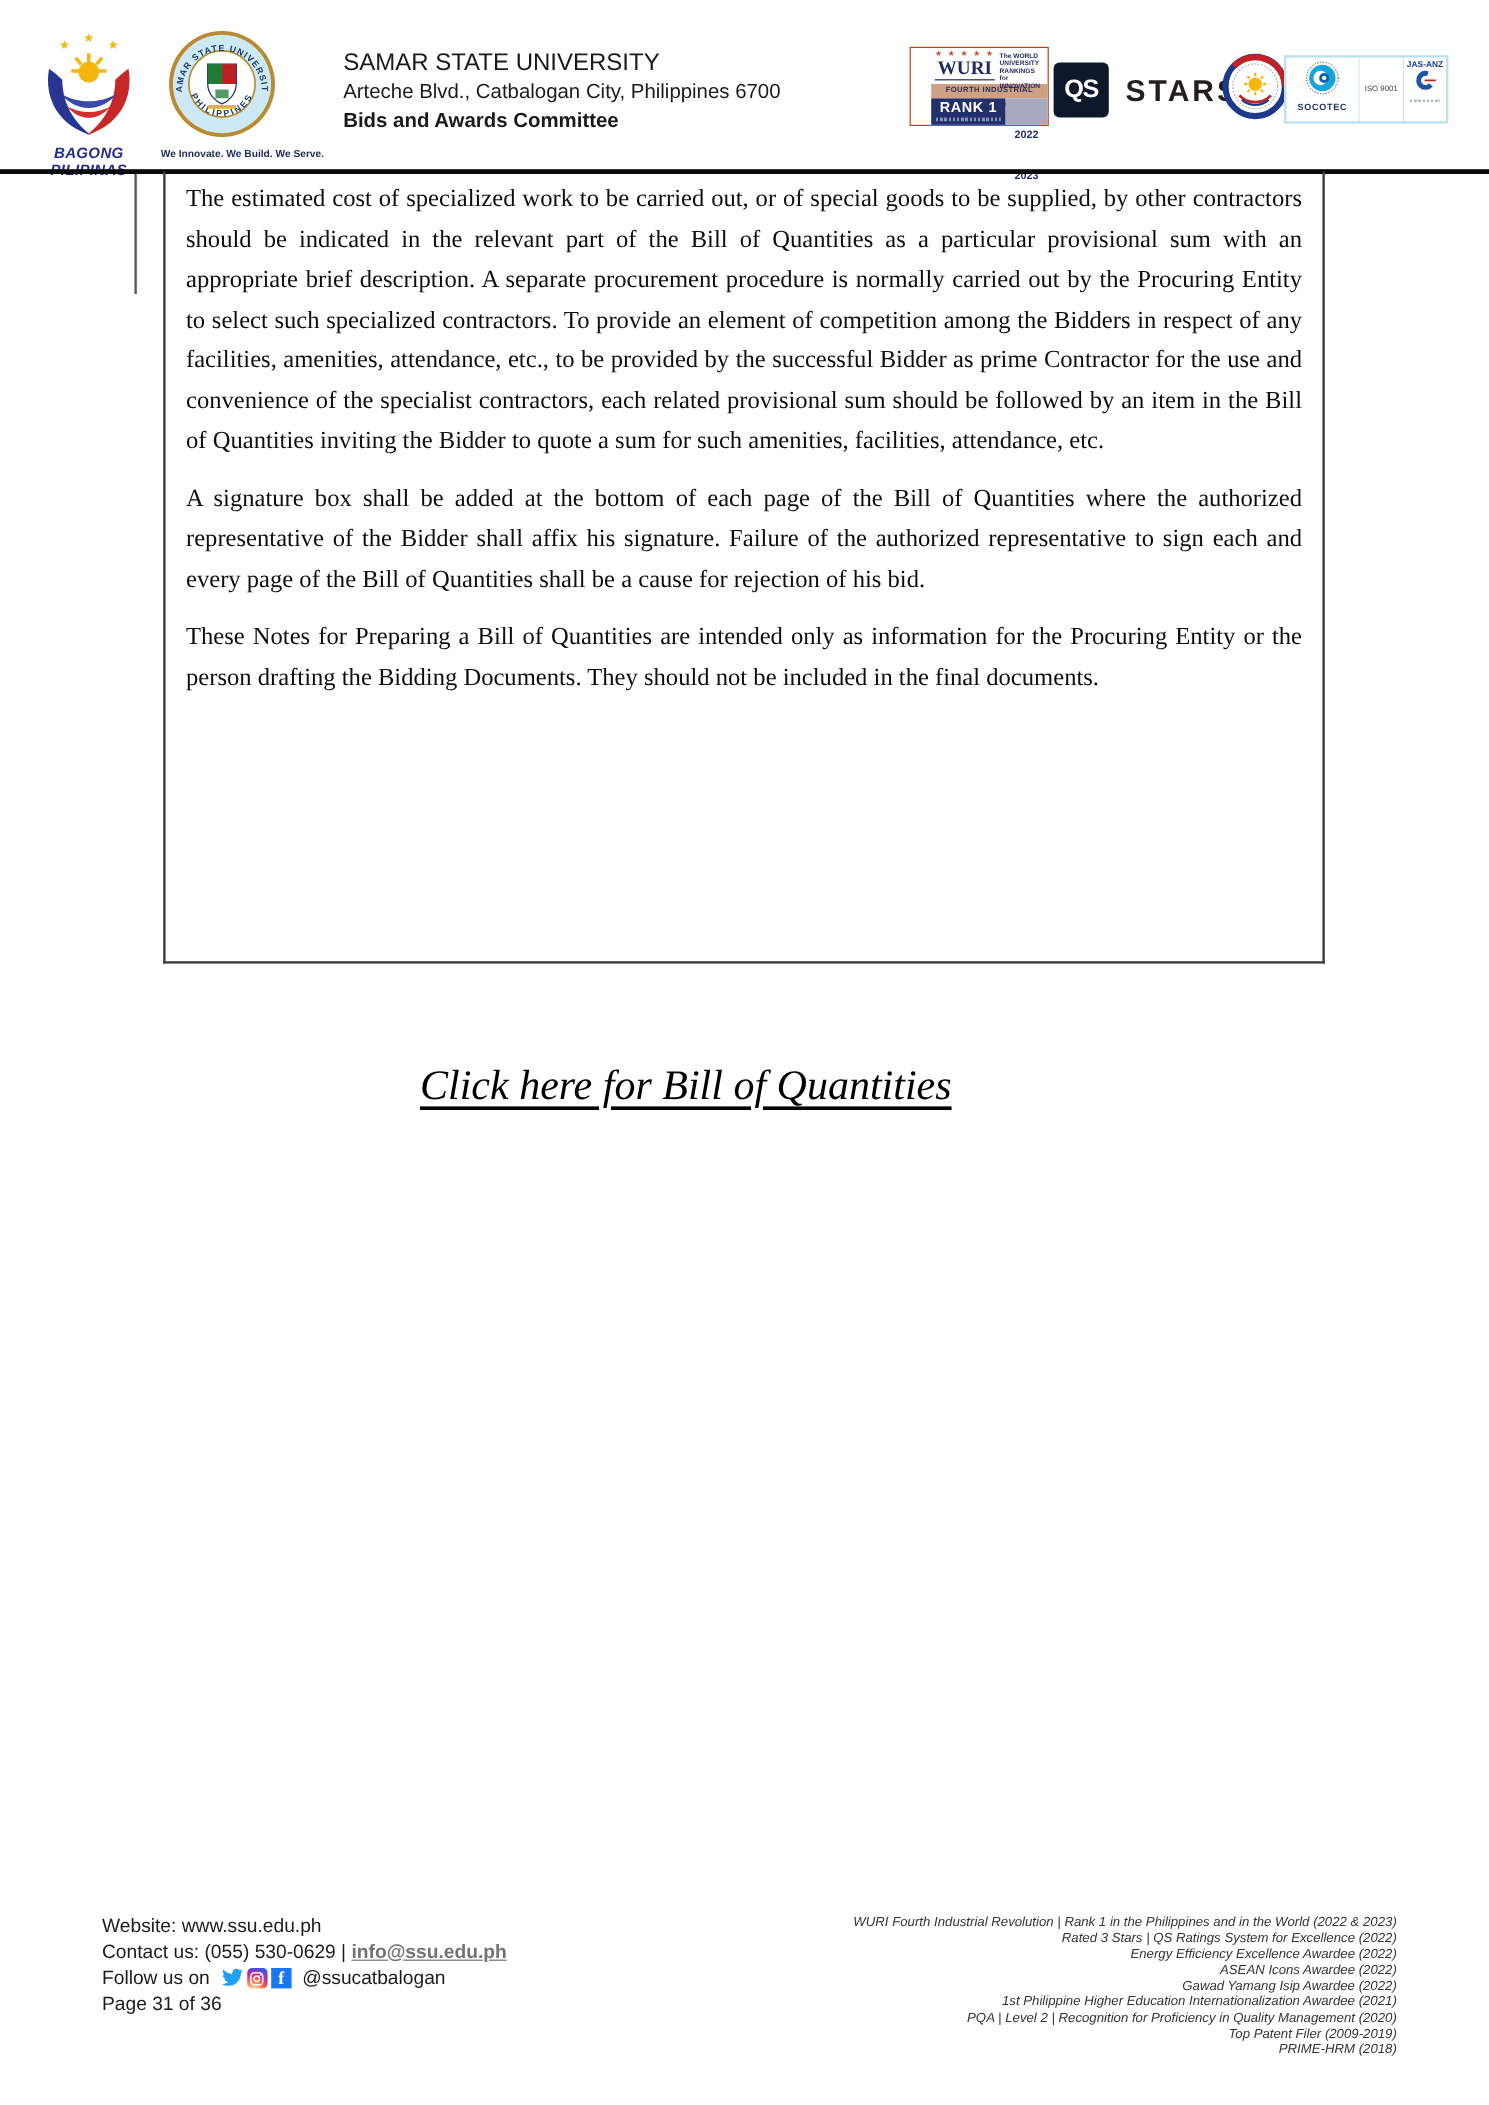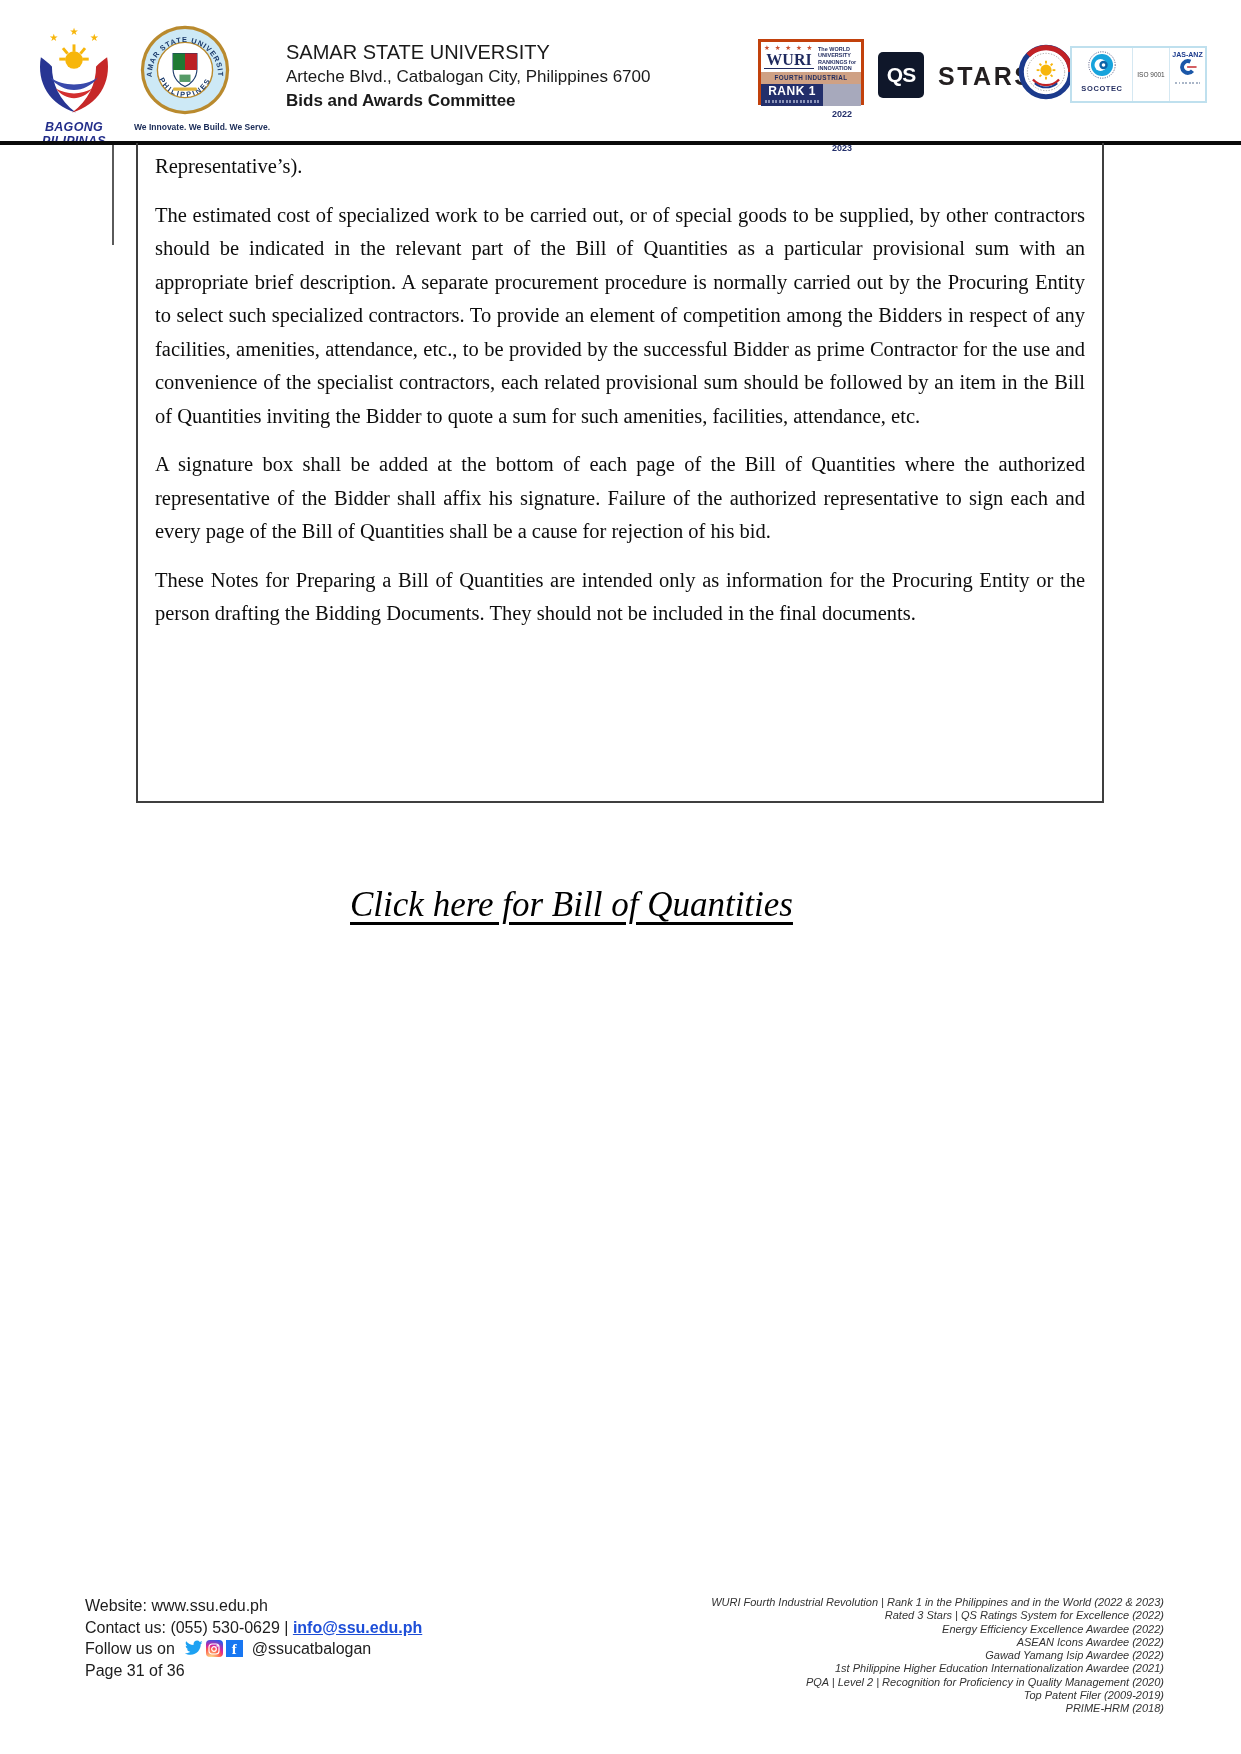--- a/index.html
+++ b/index.html
@@ -11,22 +11,22 @@
     font-size:12.5px;color:#232e8a;letter-spacing:.3px;margin-top:-2px;}
   .ssu-wrap{position:absolute;left:134px;top:24px;width:102px;text-align:center;}
   .ssu-motto{font-family:"Liberation Sans",sans-serif;font-weight:bold;font-size:8.5px;
     color:#1a2b57;margin-top:2px;white-space:nowrap;}
   .univ{position:absolute;left:286px;top:40px;font-family:"Liberation Sans",sans-serif;color:#1a1a1a;}
   .univ-name{font-size:20px;line-height:25px;}
   .univ-addr{font-size:17px;line-height:24px;}
   .univ-office{font-size:17px;font-weight:bold;line-height:24px;}
 
   
-  .wuri{position:absolute;left:758px;top:39px;width:106px;height:66px;background:#fff;
-    border:3px solid #c2410c;box-sizing:border-box;font-family:"Liberation Sans",sans-serif;}
+  .wuri{position:absolute;left:758px;top:39px;width:116px;height:66px;background:#fff;
+    border:1px solid #c2410c;box-sizing:border-box;font-family:"Liberation Sans",sans-serif;padding-left:17px;}
   .wuri-top{height:30px;display:flex;}
   .wuri-left{width:56px;text-align:center;padding-top:2px;}
   .wuri-stars{font-size:6.5px;color:#c94f30;letter-spacing:1.5px;line-height:7px;}
   .wuri-acronym{font-family:"Liberation Serif",serif;font-weight:bold;font-size:16px;
     color:#1f2a5e;line-height:17px;border-bottom:1px solid #1f2a5e;display:inline-block;padding:0 2px;}
   .wuri-tag{flex:1;font-size:5.5px;line-height:6.3px;color:#1f2a5e;font-weight:bold;
     padding:4px 2px 0 1px;text-align:left;}
   .wuri-band{height:12px;background:#cfa184;color:#1f2a5e;font-weight:bold;font-size:6.3px;
     line-height:12px;text-align:center;letter-spacing:.4px;}
   .wuri-bottom{height:22px;display:flex;}
@@ -72,21 +72,21 @@
   .doc-heading{font-weight:bold;margin:0 0 15px 0;text-align:left;}
 
   
   .boq-link-row{position:absolute;left:0;top:885px;width:1143px;text-align:center;}
   .boq-link{font-family:"Liberation Serif",serif;font-style:italic;font-size:35px;
     color:#000;text-decoration:underline;text-underline-offset:6px;}
 
   
   .footer-left{position:absolute;left:85px;top:1595px;font-family:"Liberation Sans",sans-serif;
     font-size:16px;line-height:21.5px;color:#1c1c1c;}
-  .footer-left .email{font-weight:bold;text-decoration:underline;color:#1d4ed8;}
+  .footer-left .email{font-weight:bold;text-decoration:underline;color:#737373;}
   .social-row{display:flex;align-items:center;gap:4px;}
   .social-icons{display:inline-flex;gap:3px;margin:0 5px;vertical-align:middle;}
   .ig-icon{width:17px;height:17px;border-radius:4px;
     background:radial-gradient(circle at 30% 110%,#fdf497 0%,#fd5949 45%,#d6249f 60%,#285aeb 90%);
     display:flex;align-items:center;justify-content:center;}
   .fb-icon{width:17px;height:17px;background:#1877f2;display:flex;align-items:flex-end;
     justify-content:center;color:#fff;font-family:"Liberation Serif",serif;
     font-weight:bold;font-size:15px;line-height:15px;overflow:hidden;}
   .footer-right{position:absolute;right:77px;top:1596px;text-align:right;
     font-family:"Liberation Sans",sans-serif;font-style:italic;font-size:11px;
@@ -214,21 +214,20 @@
       <rect x="9" y="9.2" width="10.5" height="1.6" fill="#c22226"></rect>
     </svg>
     <div class="soc-micro"></div>
   </div>
 </div>
 
 <div class="header-rule"></div>
 <div class="left-stub"></div>
 
 <div class="doc-box">
-  <p>Representative’s).</p>
   <p>The estimated cost of specialized work to be carried out, or of special goods to be supplied, by other contractors should be indicated in the relevant part of the Bill of Quantities as a particular provisional sum with an appropriate brief description.  A separate procurement procedure is normally carried out by the Procuring Entity to select such specialized contractors.  To provide an element of competition among the Bidders in respect of any facilities, amenities, attendance, etc., to be provided by the successful Bidder as prime Contractor for the use and convenience of the specialist contractors, each related provisional sum should be followed by an item in the Bill of Quantities inviting the Bidder to quote a sum for such amenities, facilities, attendance, etc.</p>
   <p>A signature box shall be added at the bottom of each page of the Bill of Quantities where the authorized representative of the Bidder shall affix his signature.  Failure of the authorized representative to sign each and every page of the Bill of Quantities shall be a cause for rejection of his bid.</p>
   <p>These Notes for Preparing a Bill of Quantities are intended only as information for the Procuring Entity or the person drafting the Bidding Documents.  They should not be included in the final documents.</p>
 </div>
 
 <div class="boq-link-row">
   <a href="#" class="boq-link">Click here for Bill of Quantities</a>
 </div>
 
 <div class="footer-left">

